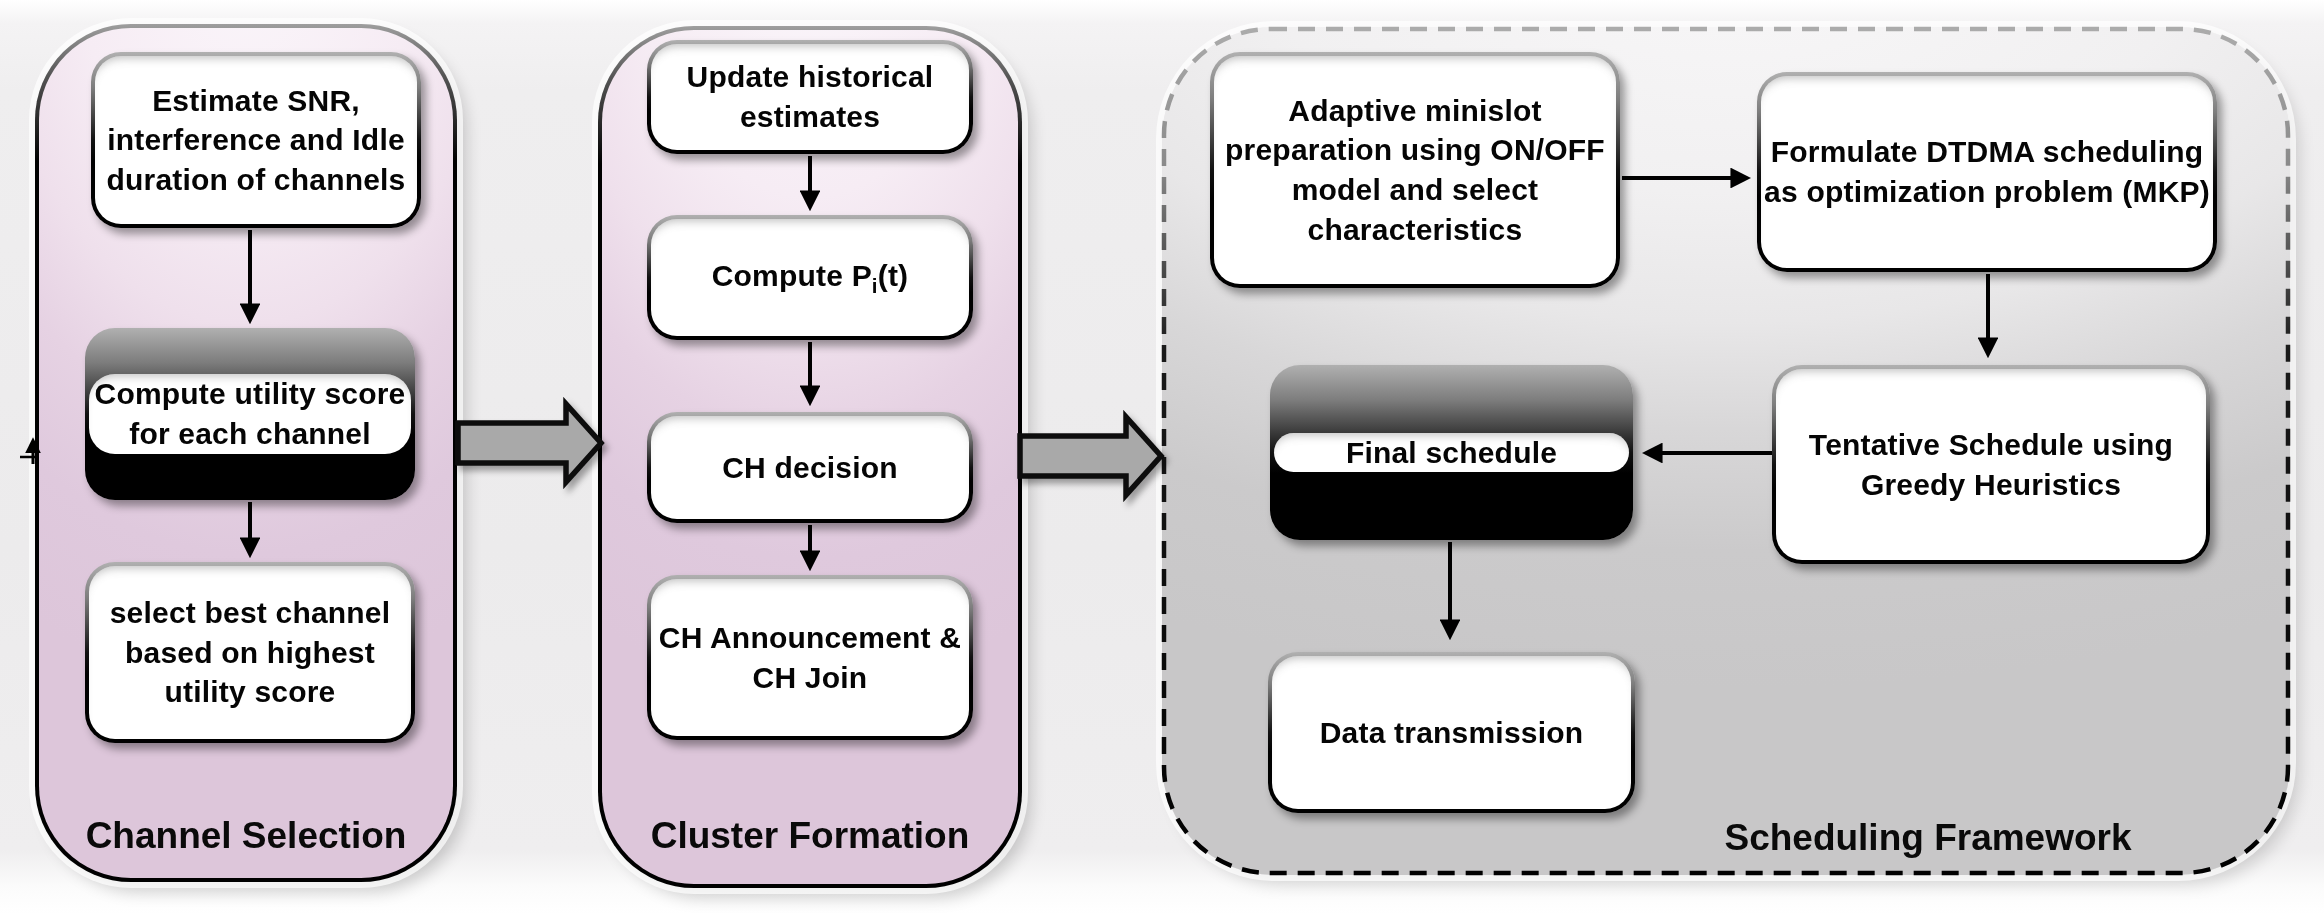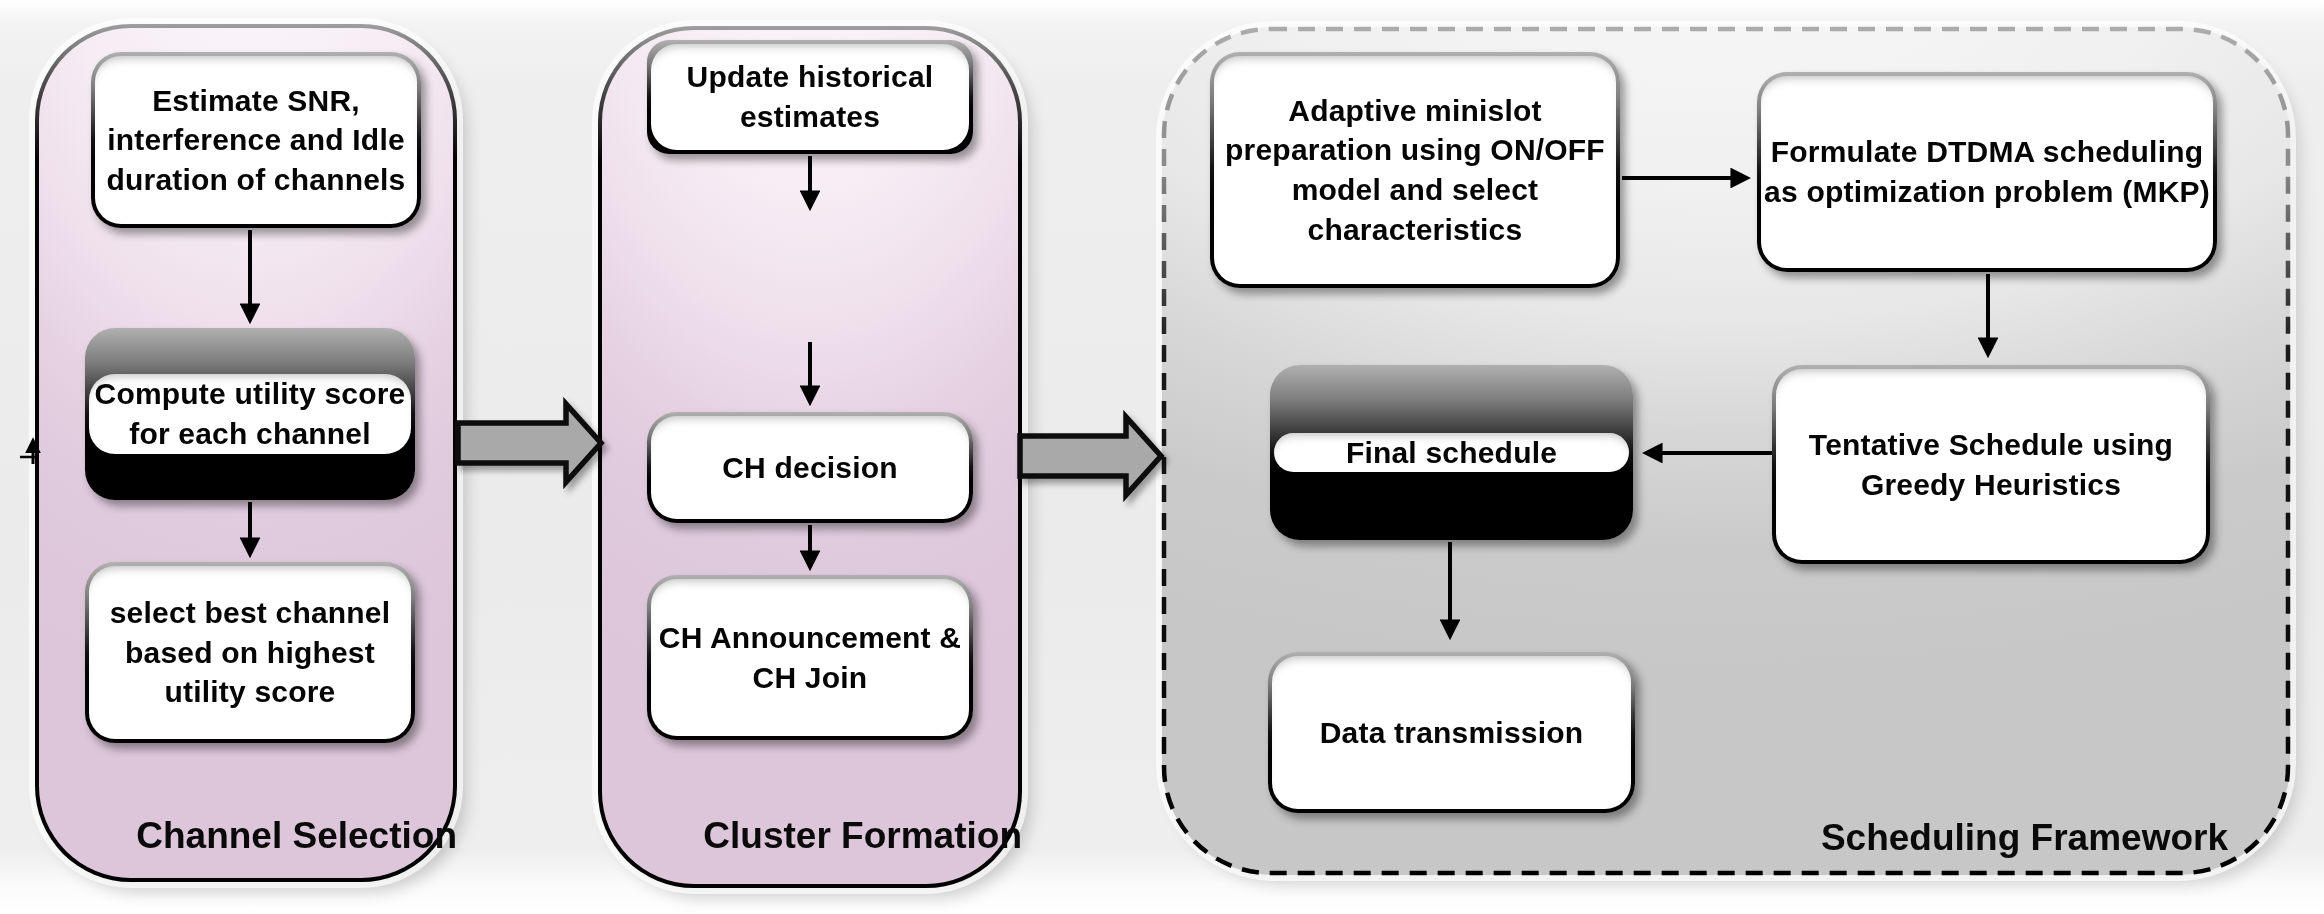--- a/index.html
+++ b/index.html
@@ -37,21 +37,21 @@
     box-shadow:inset 0 8px 10px -6px rgba(110,110,110,.45);
     display:flex;align-items:center;justify-content:center;text-align:center;
   }
   .box-text{
     white-space:pre-line;font-weight:bold;font-size:30px;line-height:1.32;
     color:#050505;letter-spacing:.2px;
   }
   .box-text sub{font-size:.68em;}
   
   .panel-title{
-    position:absolute;z-index:4;text-align:right;
+    position:absolute;z-index:4;text-align:center;
     font-weight:bold;font-size:37px;line-height:44px;color:#0a0a0a;
   }
   
   .overlay{position:absolute;left:0;top:0;z-index:2;pointer-events:none;}
 </style>
 </head>
 <body>
 
 <div class="stage">
 
@@ -117,24 +117,29 @@
   </div>
   <div class="box" style="left:85px;top:562px;width:322px;height:173px;">
     <div class="box-inner">
       <div class="box-text">select best channel
 based on highest
 utility score</div>
     </div>
   </div>
   <div class="panel-title" style="left:35px;top:814px;width:422px;">Channel Selection</div>
 
-  <div class="box" style="left:647px;top:40px;width:318px;height:106px;border-radius:22px;">
+  <div class="box" style="left:647px;top:40px;width:318px;height:106px;">
     <div class="box-inner">
       <div class="box-text">Update historical
 estimates</div>
+    </div>
+  </div>
+  <div class="box" style="left:647px;top:215px;width:318px;height:117px;">
+    <div class="box-inner">
+      <div class="box-text"><span>Compute P</span><sub>i</sub><span>(t)</span></div>
     </div>
   </div>
   <div class="box" style="left:647px;top:412px;width:318px;height:103px;">
     <div class="box-inner">
       <div class="box-text">CH decision</div>
     </div>
   </div>
   <div class="box" style="left:647px;top:575px;width:318px;height:157px;">
     <div class="box-inner">
       <div class="box-text">CH Announcement &amp;

